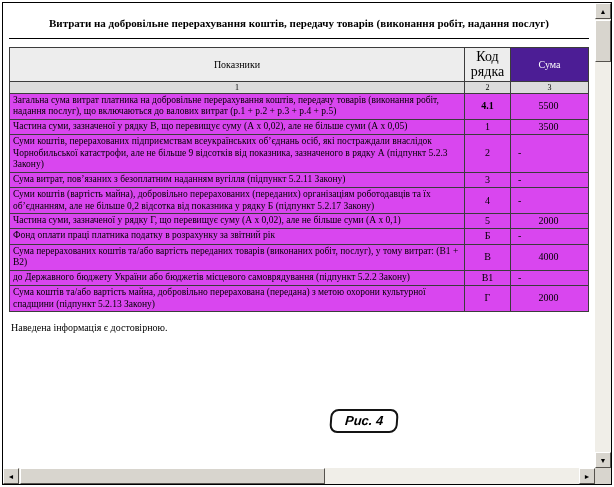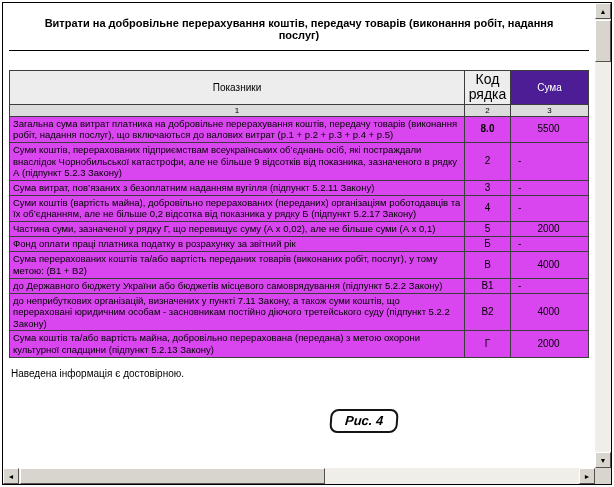--- a/index.html
+++ b/index.html
@@ -17,36 +17,37 @@
     border: 1px solid #000;
     background: #fff;
     overflow: hidden;
   }
   .content {
     position: absolute;
     left: 0; top: 0; right: 16px; bottom: 16px;
     padding: 10px 6px 0 6px;
     background: #fff;
     overflow: hidden;
+    font-family: Liberation Serif, serif;
   }
   .title {
     font-size: 11px;
     font-weight: bold;
     text-align: center;
     padding: 4px 24px 0 24px;
   }
   .title-rule {
     border-bottom: 1px solid #000;
     margin-top: 9px;
   }
   table.report {
     width: 100%;
     border-collapse: collapse;
     table-layout: fixed;
-    margin-top: 19px;
+    margin-top: 8px;
   }
   table.report th, table.report td {
     border: 1px solid #3c3c3c;
   }
   .hdr th {
     height: 25px;
     font-size: 10px;
     font-weight: normal;
     text-align: center;
     vertical-align: middle;
@@ -173,22 +174,27 @@
         </tr>
         <tr class="nums">
           <td>1</td>
           <td>2</td>
           <td>3</td>
         </tr>
       </thead>
       <tbody class="body-rows">
           <tr>
     <td>Загальна сума витрат платника на добровільне перерахування коштів, передачу товарів (виконання робіт, надання послуг), що включаються до валових витрат (р.1 + р.2 + р.3 + р.4 + р.5)</td>
-    <td class="code-cell b">8.0</td>
+    <td class="code-cell b">4.1</td>
     <td class="sum-cell">5500</td>
+  </tr>
+          <tr>
+    <td>Частина суми, зазначеної у рядку В, що перевищує суму (А х 0,02), але не більше суми (А х 0,05)</td>
+    <td class="code-cell">1</td>
+    <td class="sum-cell">3500</td>
   </tr>
           <tr>
     <td>Суми коштів, перерахованих підприємствам всеукраїнських об’єднань осіб, які постраждали внаслідок Чорнобильської катастрофи, але не більше 9 відсотків від показника, зазначеного в рядку А (підпункт 5.2.3 Закону)</td>
     <td class="code-cell">2</td>
     <td class="sum-cell dash">-</td>
   </tr>
           <tr>
     <td>Сума витрат, пов’язаних з безоплатним наданням вугілля (підпункт 5.2.11 Закону)</td>
     <td class="code-cell">3</td>
     <td class="sum-cell dash">-</td>
@@ -202,33 +208,28 @@
     <td>Частина суми, зазначеної у рядку Г, що перевищує суму (А х 0,02), але не більше суми (А х 0,1)</td>
     <td class="code-cell">5</td>
     <td class="sum-cell">2000</td>
   </tr>
           <tr>
     <td>Фонд оплати праці платника податку в розрахунку за звітний рік</td>
     <td class="code-cell">Б</td>
     <td class="sum-cell dash">-</td>
   </tr>
           <tr>
-    <td>Сума перерахованих коштів та/або вартість переданих товарів (виконаних робіт, послуг), у тому метою: (В1 + В2)</td>
+    <td>Сума перерахованих коштів та/або вартість переданих товарів (виконаних робіт, послуг), у тому витрат: (В1 + В2)</td>
     <td class="code-cell">В</td>
     <td class="sum-cell">4000</td>
   </tr>
           <tr>
     <td>до Державного бюджету України або бюджетів місцевого самоврядування (підпункт 5.2.2 Закону)</td>
     <td class="code-cell">В1</td>
     <td class="sum-cell dash">-</td>
-  </tr>
-          <tr>
-    <td>до неприбуткових організацій, визначених у пункті 7.11 Закону, а також суми коштів, що перераховані юридичним особам - засновникам постійно діючого третейського суду (підпункт 5.2.2 Закону)</td>
-    <td class="code-cell">В2</td>
-    <td class="sum-cell">4000</td>
   </tr>
           <tr>
     <td>Сума коштів та/або вартість майна, добровільно перерахована (передана) з метою охорони культурної спадщини (підпункт 5.2.13 Закону)</td>
     <td class="code-cell">Г</td>
     <td class="sum-cell">2000</td>
   </tr>
         </tbody>
     </table>
 
     <div class="footer-note">Наведена інформація є достовірною.</div>

